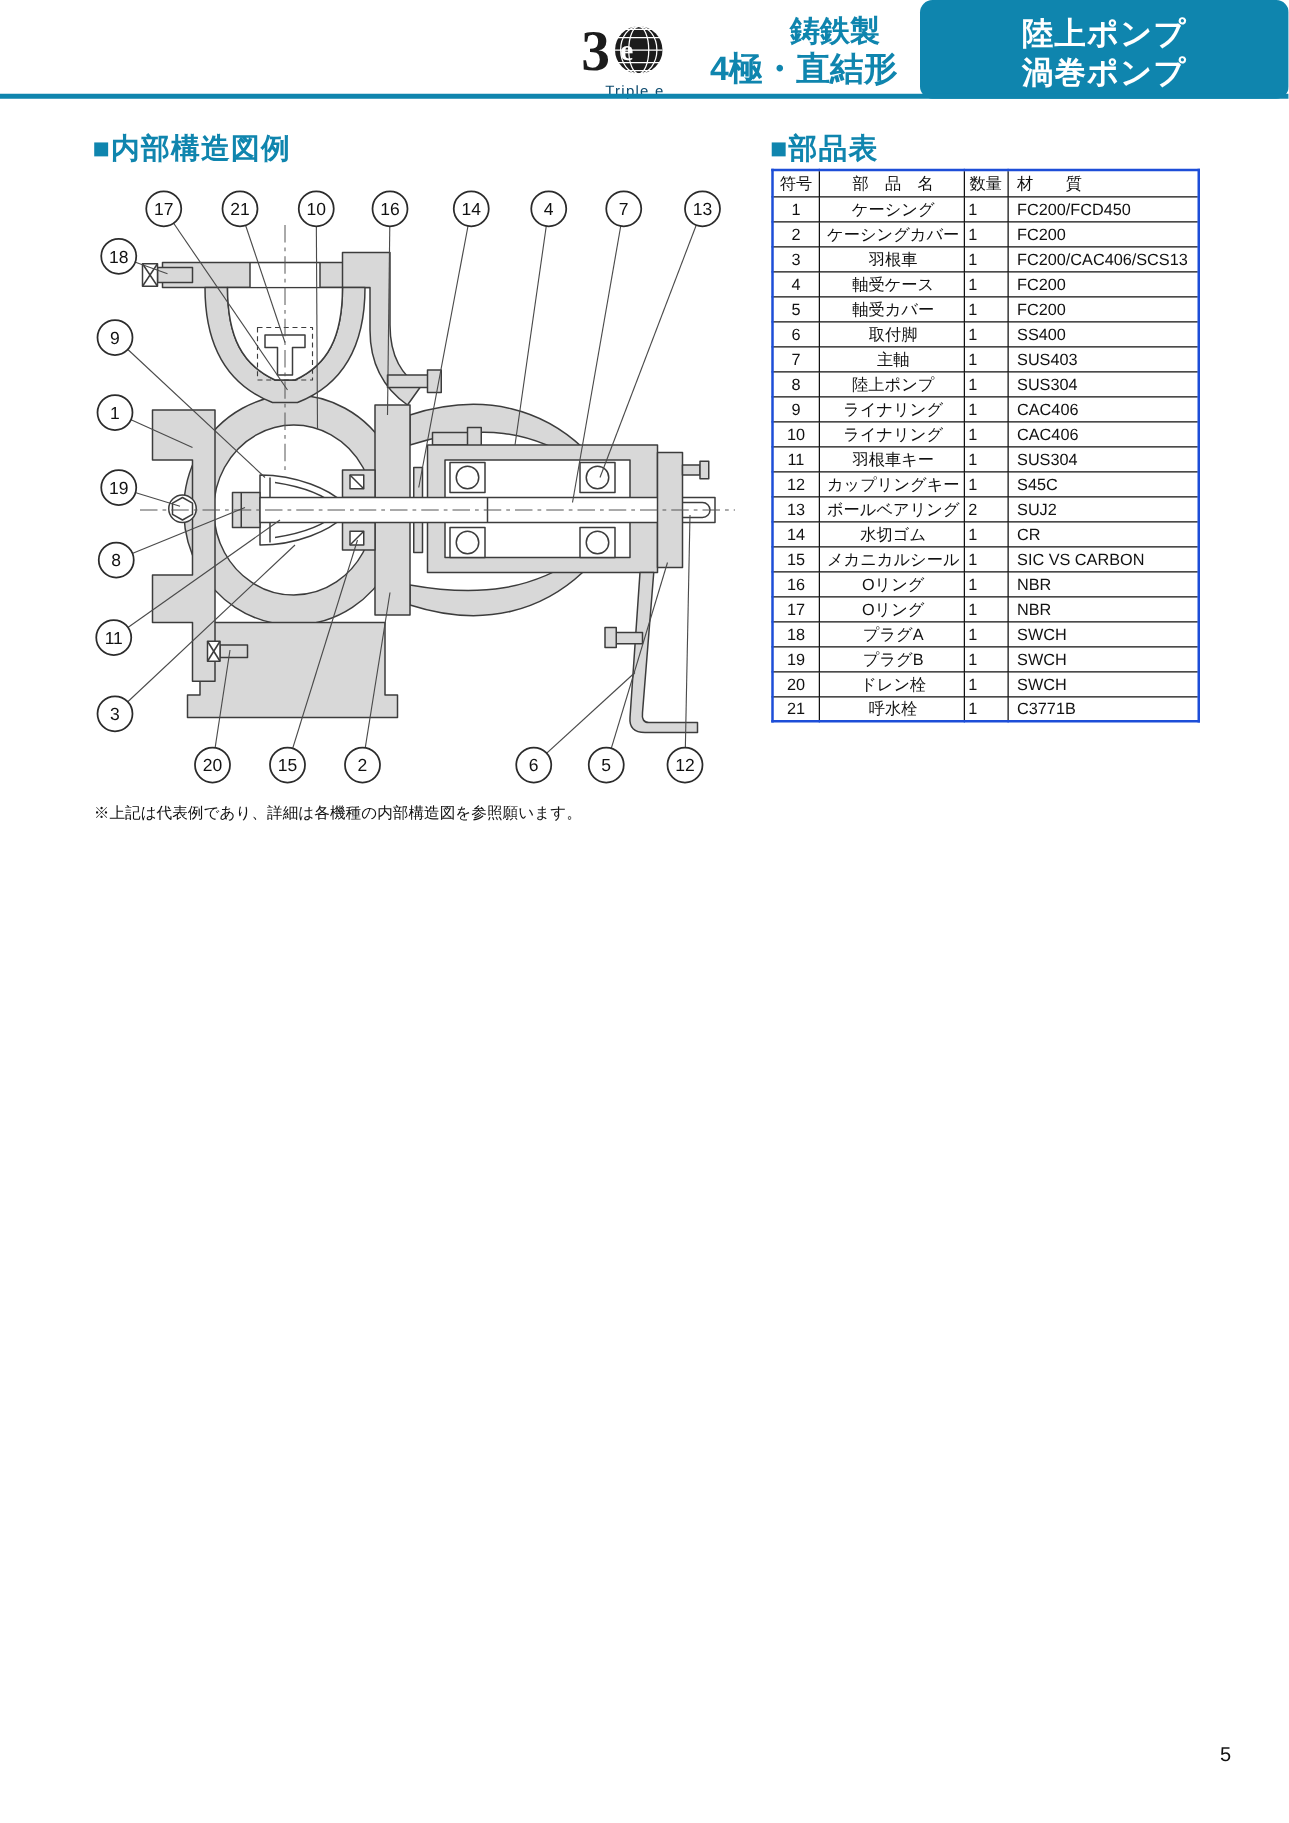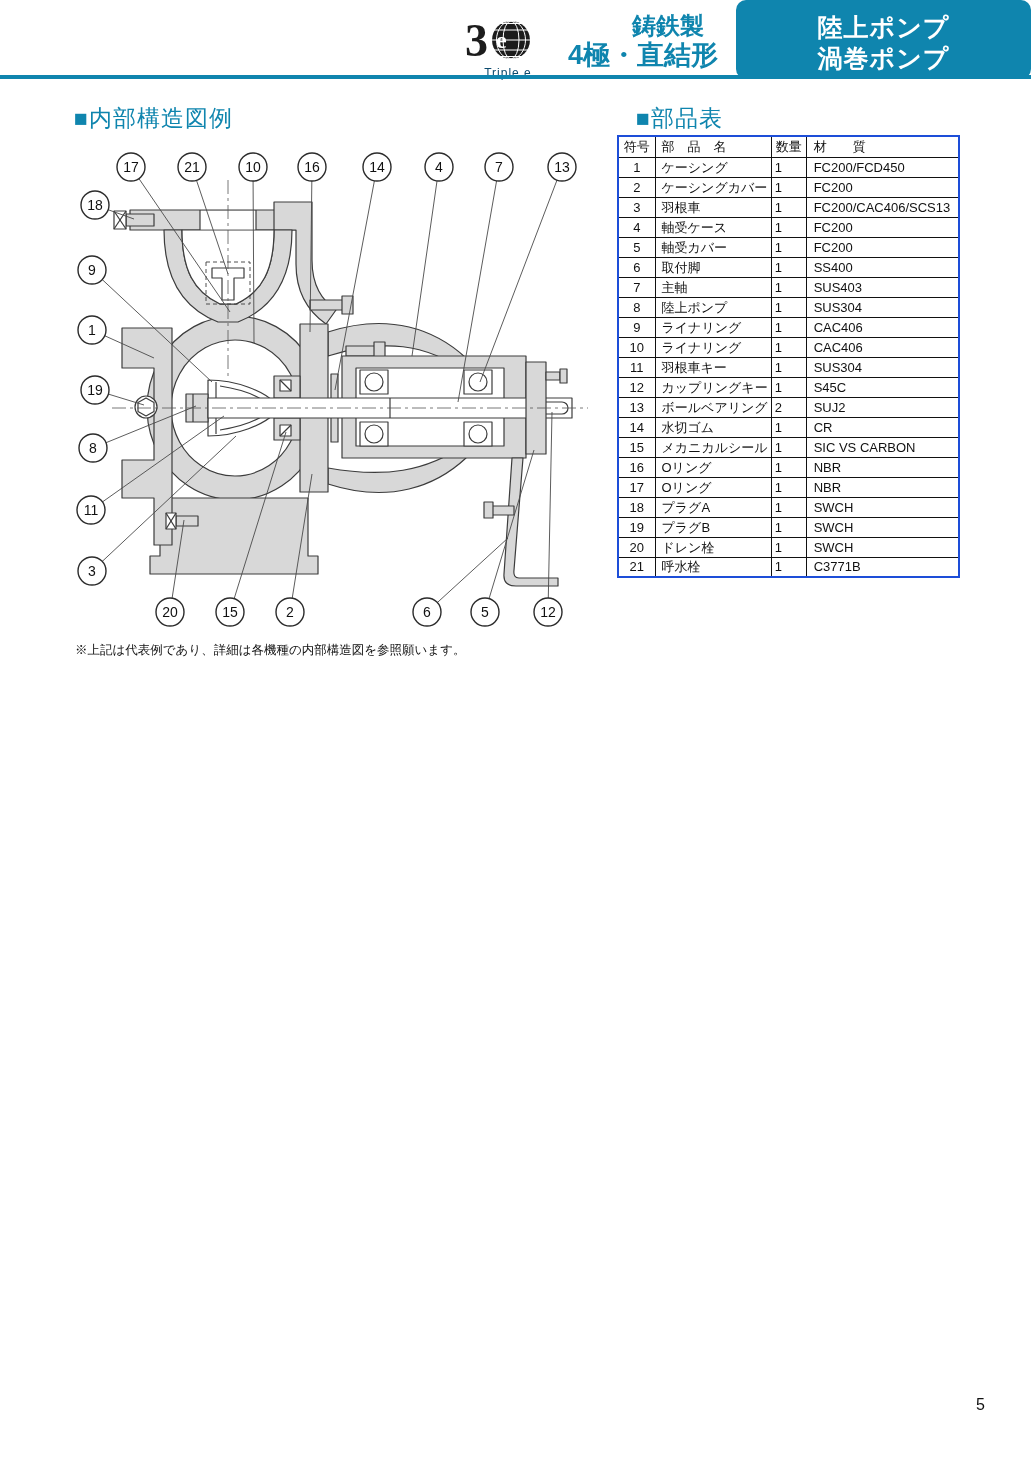--- a/index.html
+++ b/index.html
@@ -19,37 +19,37 @@
   .logo-caption { margin-top:2px; font-size:12px; color:#0c4a6e; letter-spacing:1px; }
   .spec { position:absolute; left:540px; top:12px; width:178px; text-align:right;
           color:var(--accent); font-weight:bold; line-height:1.18; }
   .spec-l1 { font-size:24px; padding-right:14px; }
   .spec-l2 { font-size:27px; }
   .category-box { position:absolute; left:736px; top:0; width:295px; height:79px;
                   background:var(--accent); color:#fff; font-weight:bold; font-size:25px;
                   text-align:center; line-height:1.24; padding-top:12px; letter-spacing:1px;border-radius:10px; }
 
   
-  .sec-title { position:absolute; font-size:23px; font-weight:normal; color:var(--accent); letter-spacing:1px; }
+  .sec-title { position:absolute; font-size:23px; font-weight:bold; color:var(--accent); letter-spacing:1px; }
   .sec-title.diagram { left:74px; top:103px; }
-  .sec-title.parts { left:616px; top:103px;margin-left:20px; }
+  .sec-title.parts { left:616px; top:103px; }
 
   
   .diagram-wrap { position:absolute; left:60px; top:140px; width:540px; height:512px; }
   .note { position:absolute; left:75px; top:642px; font-size:12.5px; color:#111; }
 
   
   .parts-table { position:absolute; left:617px; top:135px; border-collapse:collapse;
                  font-size:13px; color:#111; table-layout:fixed; }
   table.parts-table { border:2px solid #1d4ed8; }
   .parts-table th, .parts-table td { border:1px solid #111; height:20px; line-height:1;
                  padding:0 3px; font-weight:normal; white-space:nowrap; overflow:hidden; }
   .parts-table th { text-align:center; height:21px; }
   .parts-table .c0 { width:37px; text-align:center; }
-  .parts-table .c1 { width:116px; text-align:left; padding-left:6px; }
+  .parts-table .c1 { width:116px; text-align:center; padding-left:6px; }
   .parts-table .c2 { width:35px; }
   .parts-table .c3 { width:153px; text-align:left; padding-left:7px;margin-left:46px; }
 
   .page-num { position:absolute; right:46px; top:1396px; font-size:16px; color:#111; }
 </style>
 </head>
 <body>
 
 <div class="page">
 

